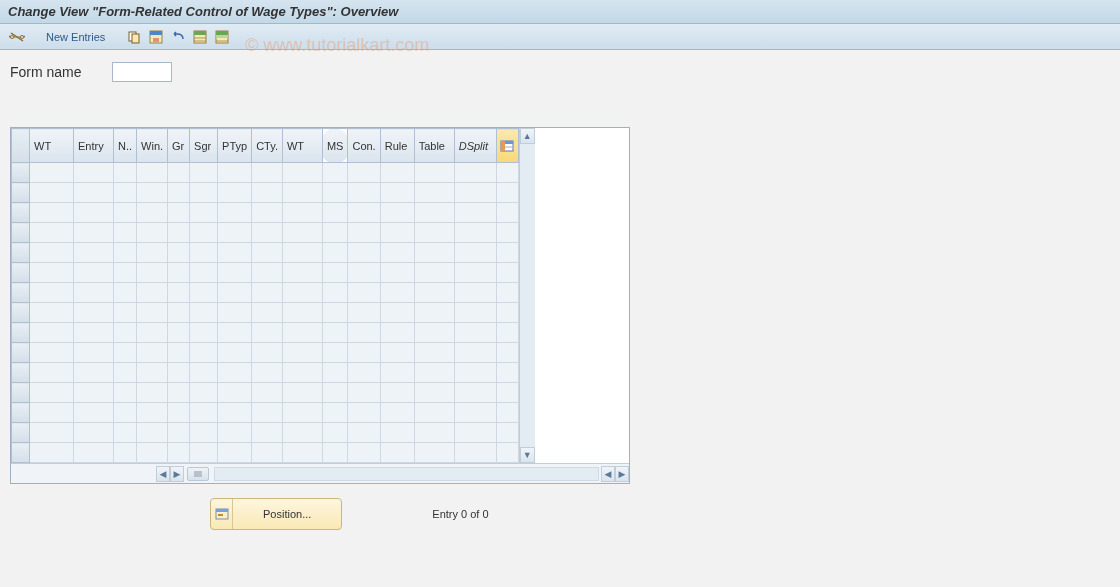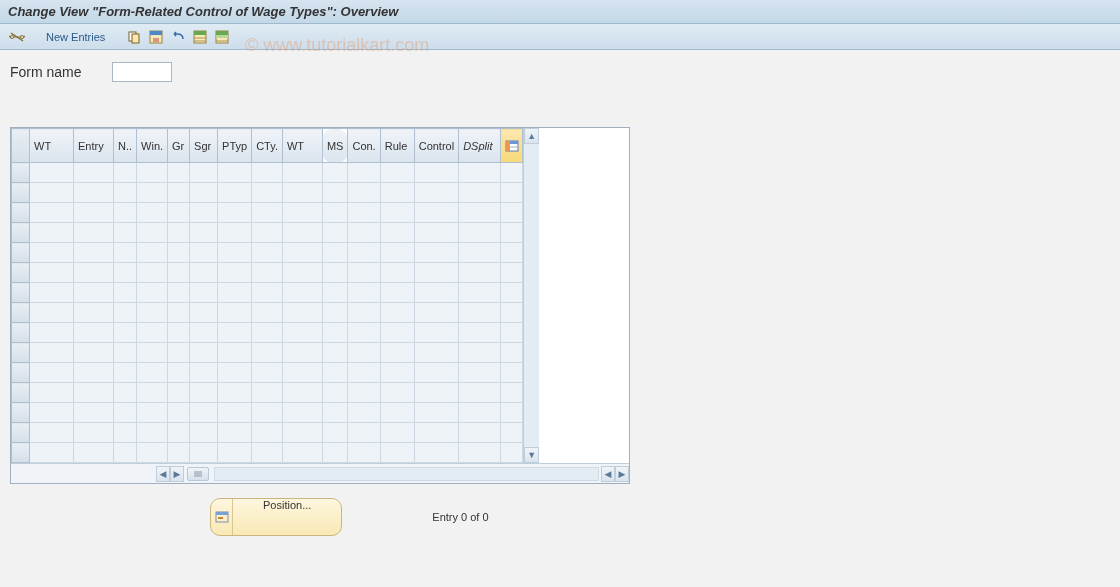--- a/index.html
+++ b/index.html
@@ -228,24 +228,25 @@
     
     .footer {
       display: flex;
       align-items: center;
       margin-top: 14px;
       padding-left: 200px;
       gap: 90px;
     }
     .position-btn {
       display: inline-flex;
-      height: 38px;
+      align-items: center;
+      height: 32px;
       background: linear-gradient(to bottom, #fef6de, #f9e9b5);
       border: 1px solid #c9b77e;
-      border-radius: 10px;
+      border-radius: 4px;
       cursor: pointer;
     }
     .position-btn-icon {
       width: 22px;
       height: 100%;
       display: inline-flex;
       align-items: center;
       justify-content: center;
       border-right: 1px solid #d8c890;
     }
@@ -344,21 +345,21 @@
               <th style="width: 22px;">N..</th>
               <th style="width: 30px;">Win.</th>
               <th style="width: 22px;">Gr</th>
               <th style="width: 28px; margin-left: 24px;">Sgr</th>
               <th style="width: 34px;">PTyp</th>
               <th style="width: 30px;">CTy.</th>
               <th style="width: 40px;">WT</th>
               <th style="width: 24px; border-radius: 11px;">MS</th>
               <th style="width: 30px;">Con.</th>
               <th style="width: 34px;">Rule</th>
-              <th style="width: 40px;">Control</th>
+              <th style="width: 40px;">Table</th>
               <th style="width: 42px; font-style: italic;">DSplit</th>
               <th class="col-config"><span class="col-config-inner">
                   <svg width="14" height="12" viewBox="0 0 14 12">
                     <rect x="1" y="1" width="12" height="10" fill="#fff" stroke="#5878b8"></rect>
                     <rect x="1" y="1" width="4" height="10" fill="#e89850"></rect>
                     <rect x="5" y="1" width="8" height="3" fill="#6898d8"></rect>
                     <path d="M5 7 L13 7" stroke="#a0b0c0"></path>
                   </svg>
                 </span></th>
             </tr>

